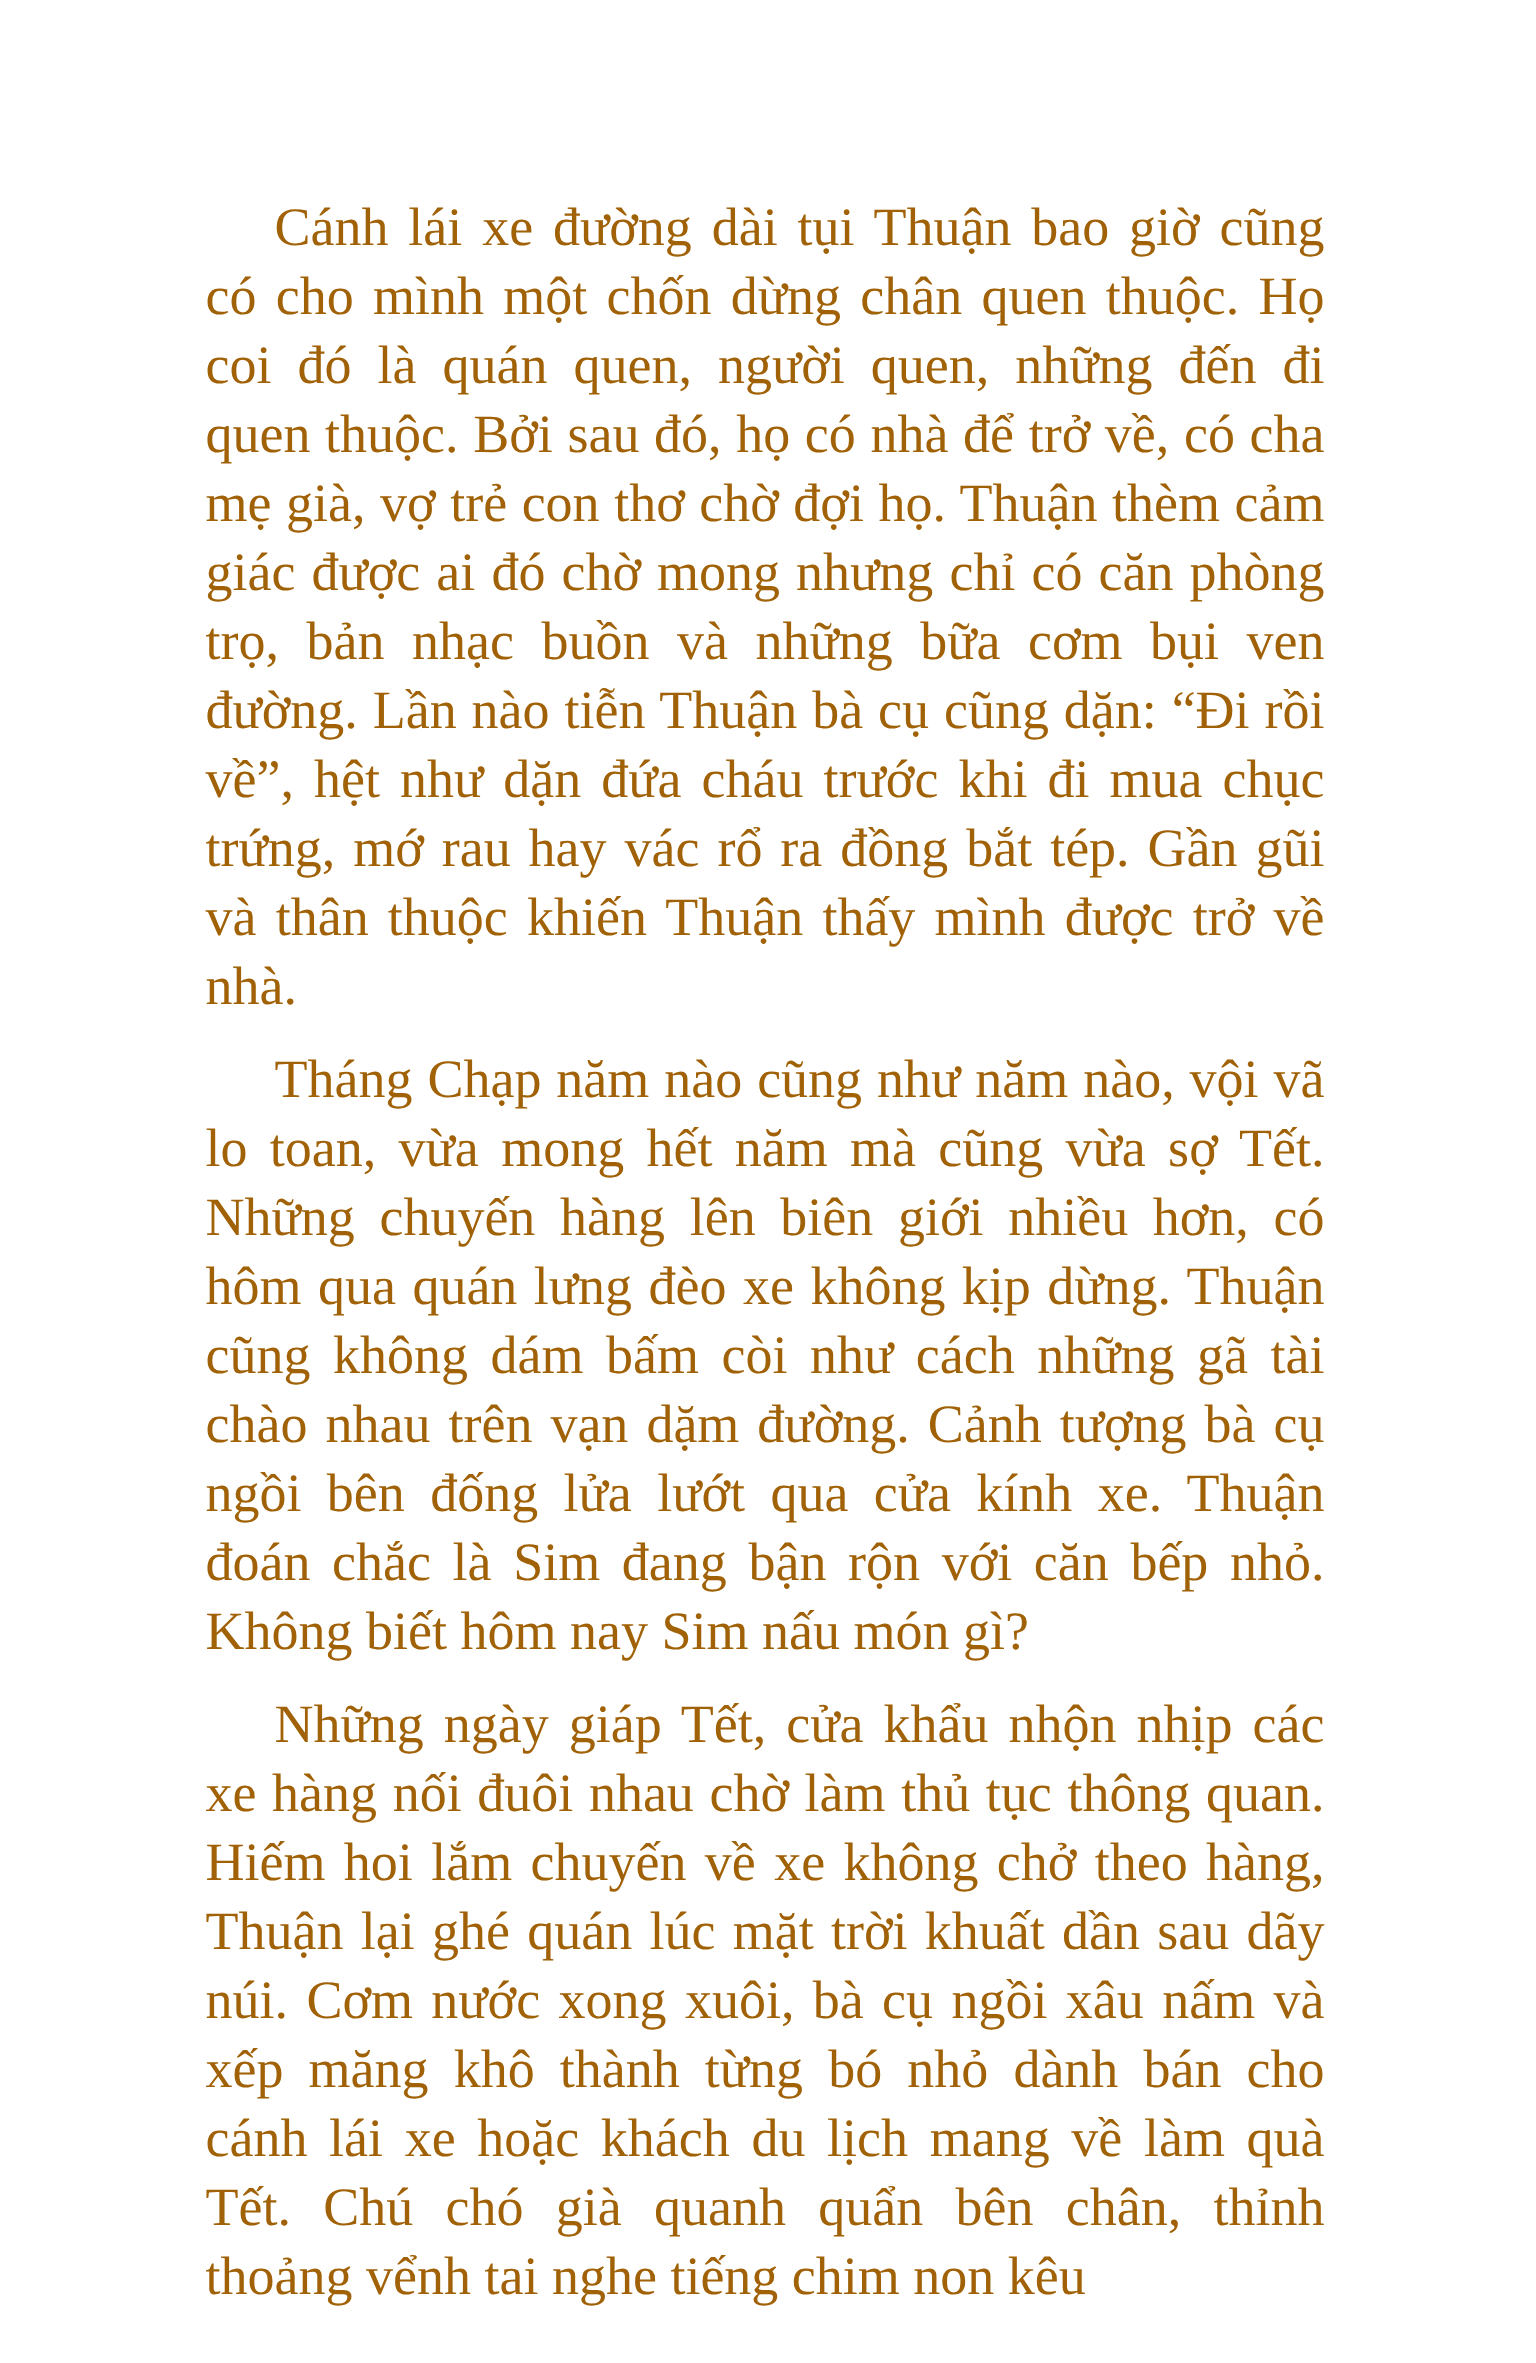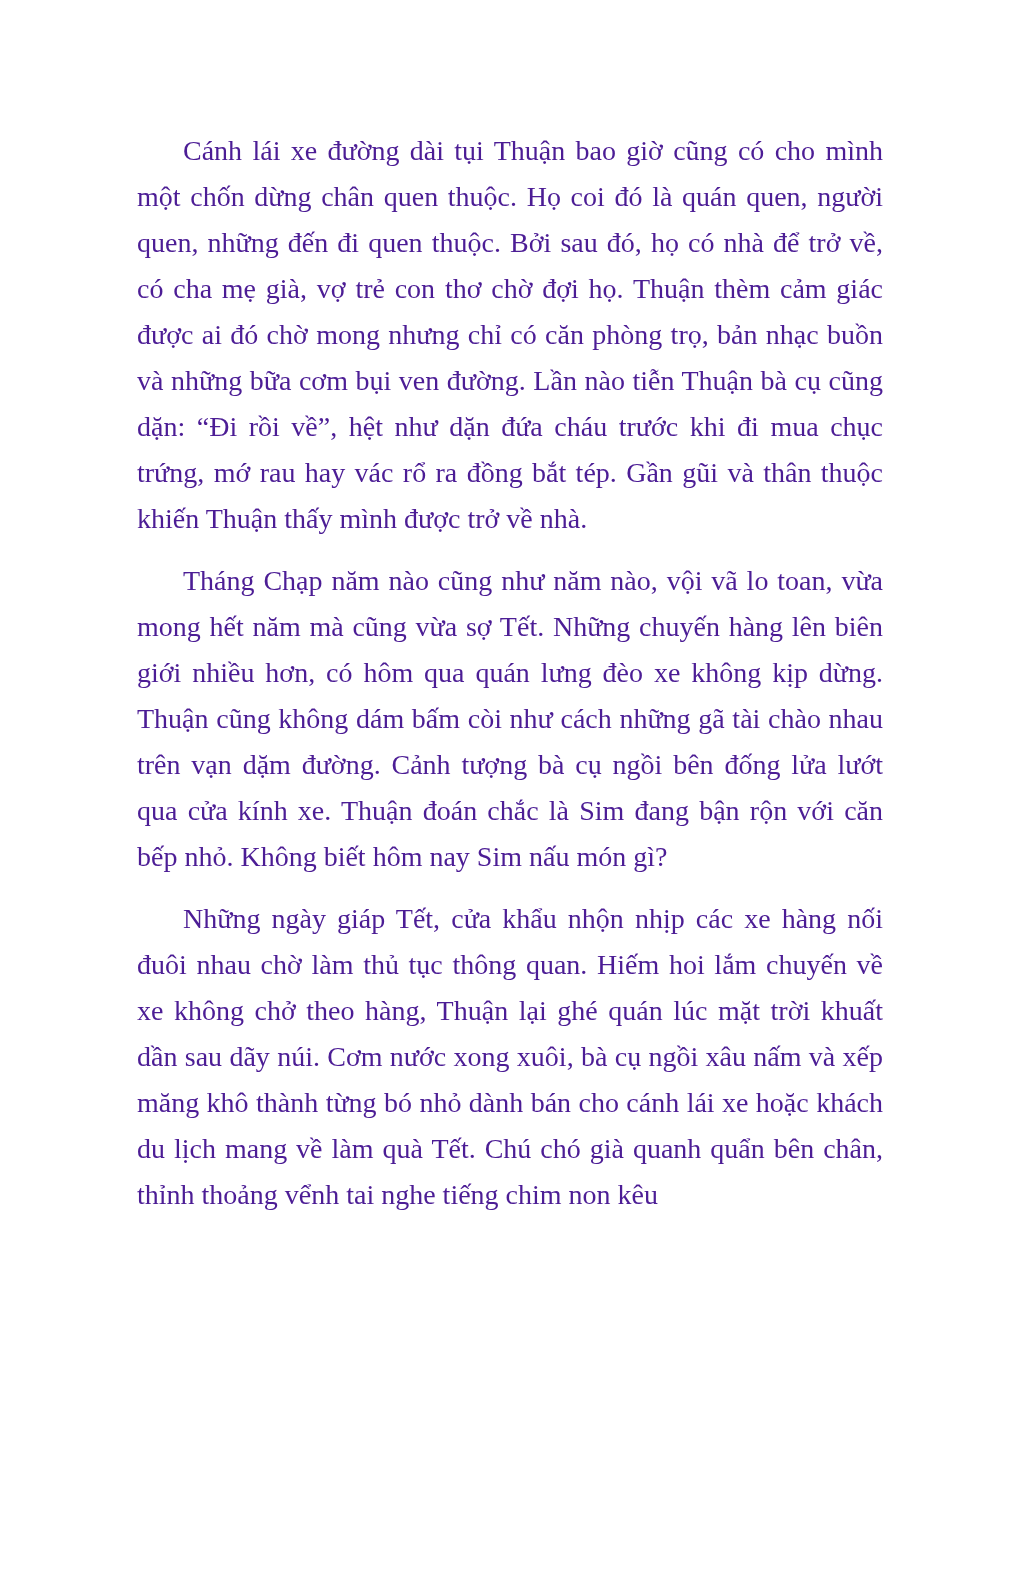--- a/index.html
+++ b/index.html
@@ -16,23 +16,23 @@
     font-family: "Liberation Serif", "DejaVu Serif", serif;
   }
   .text-block {
     position: absolute;
     left: 137px;
     top: 128px;
     width: 746px;
   }
   .text-block p {
     margin: 0 0 16px 0;
-    font-size: 28px;
+    font-size: 36px;
     line-height: 46px;
-    color: #4c1d95;
+    color: #a16207;
     text-align: justify;
     text-indent: 46px;
     text-justify: inter-word;
   }
   .footer {
     position: absolute;
     top: 1452px;
     right: 140px;
     display: flex;
     align-items: baseline;

